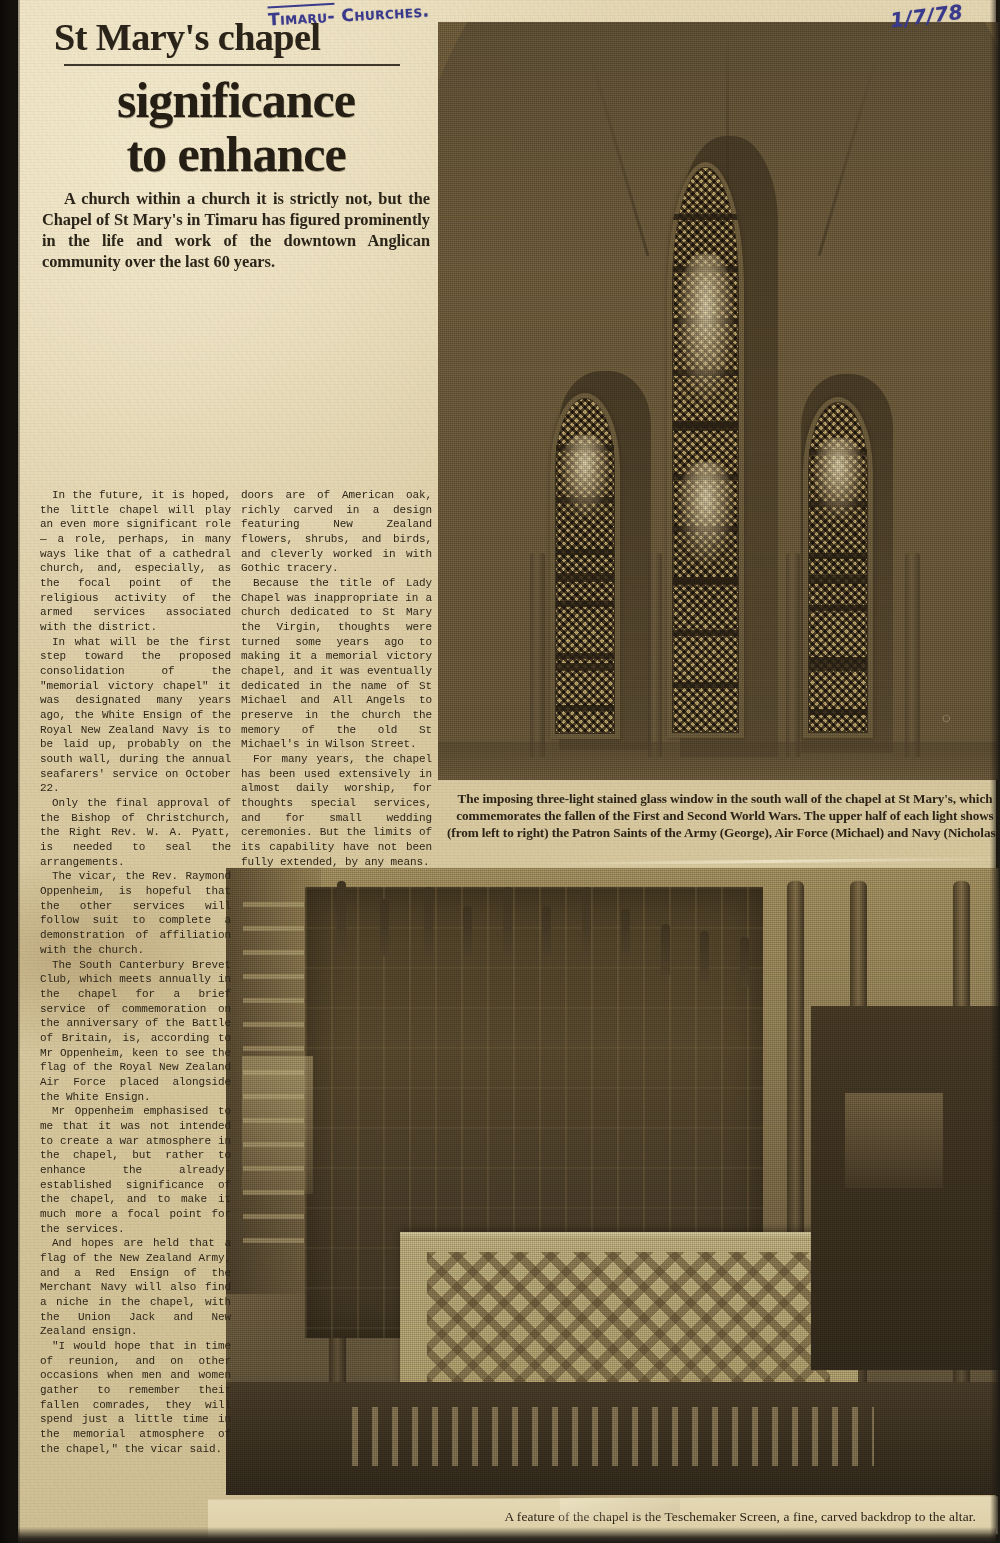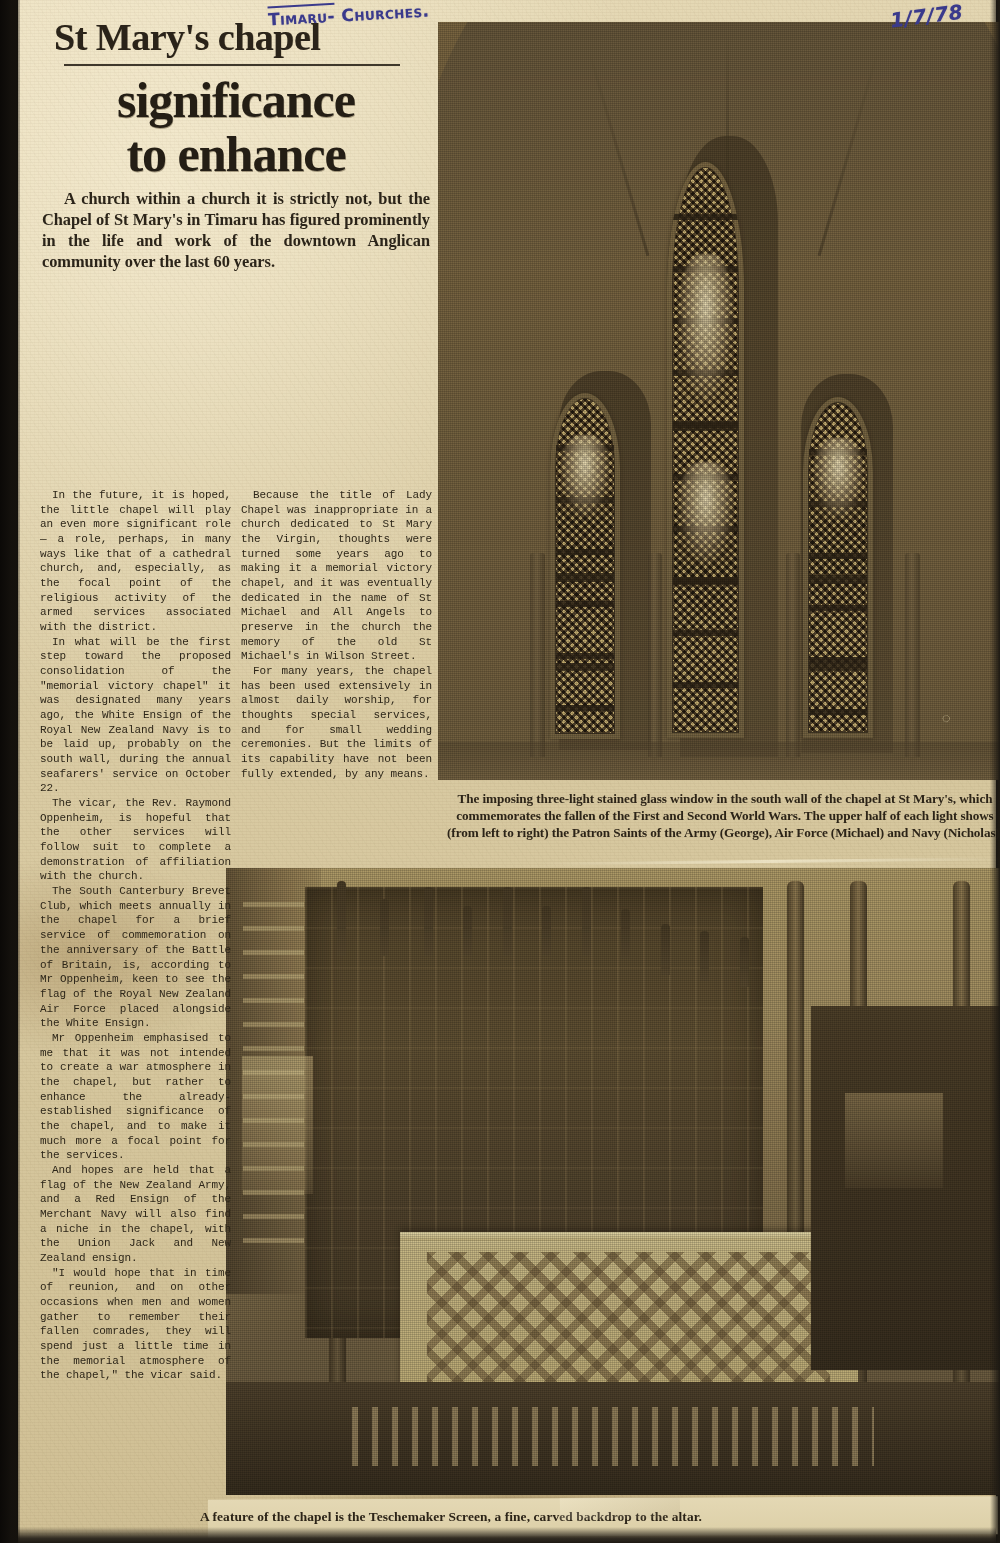--- a/index.html
+++ b/index.html
@@ -425,25 +425,25 @@
   }
 
   
   #caption-screen {
     position: absolute;
     left: 200px;
     top: 1509px;
     width: 776px;
     z-index: 30;
     font-family: "Liberation Serif", serif;
-    font-weight: bold;
+    font-weight: normal;
     font-size: 13.4px;
     line-height: 1.2;
     color: #2c2418;
-    text-align: left;
+    text-align: right;
     letter-spacing: 0.1px;
   }
   #caption-screen-bg {
     position: absolute;
     left: 208px;
     top: 1498px;
     width: 790px;
     height: 38px;
     z-index: 28;
     background: linear-gradient(180deg, #e4d8b4, #dccfa7);
@@ -498,27 +498,29 @@
         <span class="hl-line">significance</span>
         <span class="hl-line">to  enhance</span>
       </div>
       <div id="standfirst">A church within a church it is strictly not, but the Chapel of St Mary's in Timaru has figured prominently in the life and work of the downtown Anglican community over the last 60 years.</div>
     </div>
 
     <div id="body-columns">
       <div class="bodycol" id="col-left">
         <p>In the future, it is hoped, the little chapel will play an even more significant role — a role, perhaps, in many ways like that of a cathedral church, and, especially, as the focal point of the religious activity of the armed services associated with the district.</p>
         <p>In what will be the first step toward the proposed consolidation of the "memorial victory chapel" it was designated many years ago, the White Ensign of the Royal New Zealand Navy is to be laid up, probably on the south wall, during the annual seafarers' service on October 22.</p>
+        <p>Only the final approval of the Bishop of Christchurch, the Right Rev. W. A. Pyatt, is needed to seal the arrangements.</p>
         <p>The vicar, the Rev. Raymond Oppenheim, is hopeful that the other services will follow suit to complete a demonstration of affiliation with the church.</p>
         <p>The South Canterbury Brevet Club, which meets annually in the chapel for a brief service of commemoration on the anniversary of the Battle of Britain, is, according to Mr Oppenheim, keen to see the flag of the Royal New Zealand Air Force placed alongside the White Ensign.</p>
         <p>Mr Oppenheim emphasised to me that it was not intended to create a war atmosphere in the chapel, but rather to enhance the already-established significance of the chapel, and to make it much more a focal point for the services.</p>
         <p>And hopes are held that a flag of the New Zealand Army, and a Red Ensign of the Merchant Navy will also find a niche in the chapel, with the Union Jack and New Zealand ensign.</p>
         <p>"I would hope that in time of reunion, and on other occasions when men and women gather to remember their fallen comrades, they will spend just a little time in the memorial atmosphere of the chapel," the vicar said.</p>
       </div>
       <div class="bodycol" id="col-right">
+        <p class="cont">doors are of American oak, richly carved in a design featuring New Zealand flowers, shrubs, and birds, and cleverly worked in with Gothic tracery.</p>
         <p>Because the title of Lady Chapel was inappropriate in a church dedicated to St Mary the Virgin, thoughts were turned some years ago to making it a memorial victory chapel, and it was eventually dedicated in the name of St Michael and All Angels to preserve in the church the memory of the old St Michael's in Wilson Street.</p>
         <p>For many years, the chapel has been used extensively in almost daily worship, for thoughts special services, and for small wedding ceremonies. But the limits of its capability have not been fully extended, by any means.</p>
       </div>
     </div>
 
     <div id="photo-window">
       <div id="chapel-wall"></div>
       <div class="vault" id="vault-main"></div>
 
       <div class="rib" style="left:26%;top:4%;height:28%;transform:rotate(-16deg);"></div>

